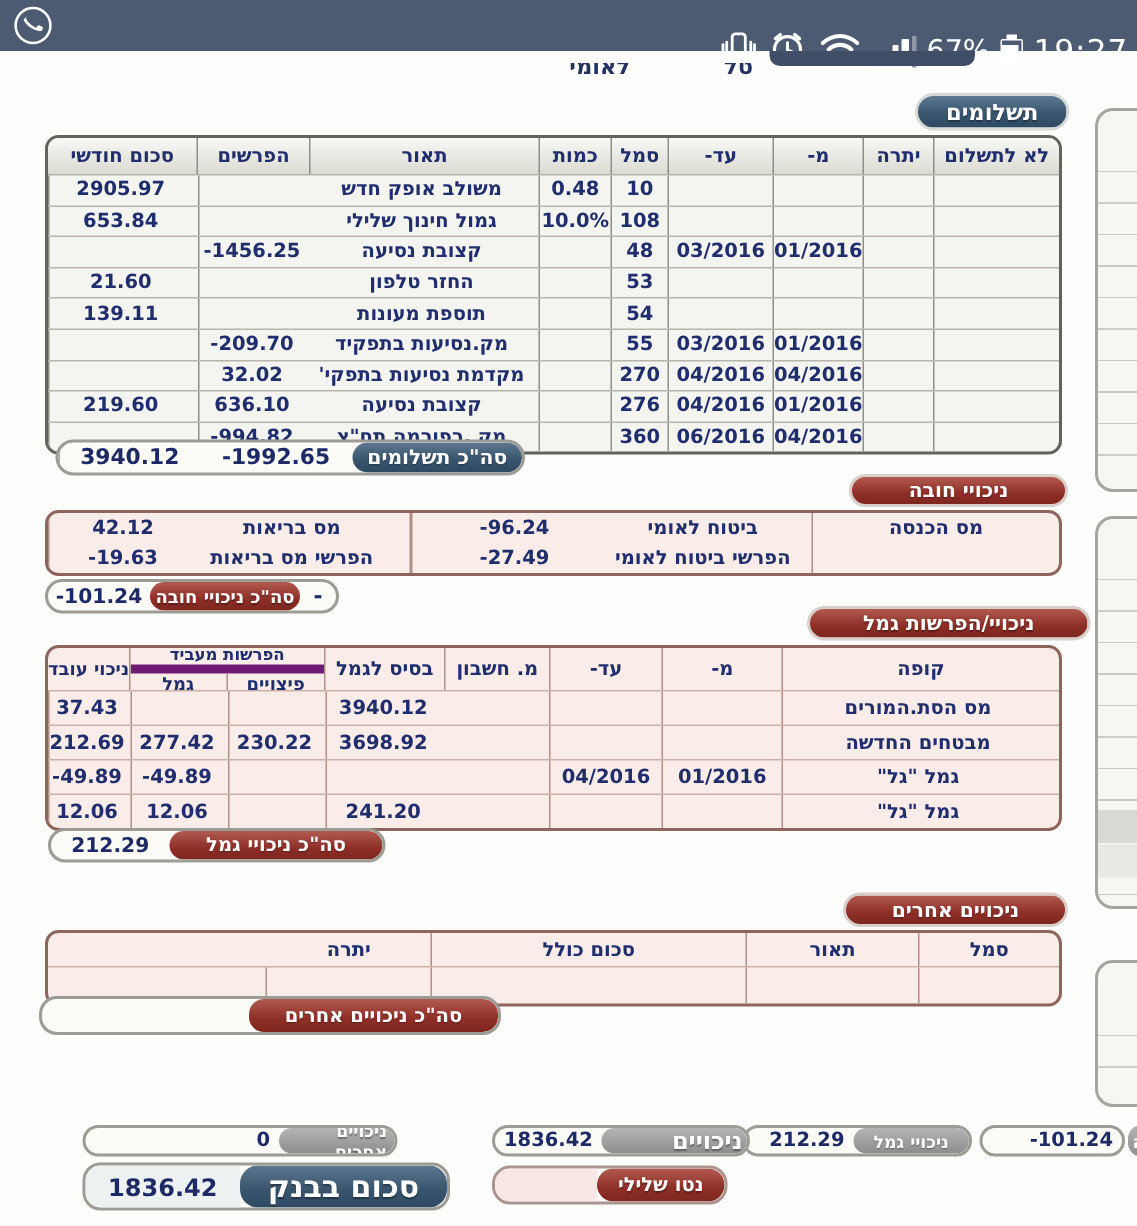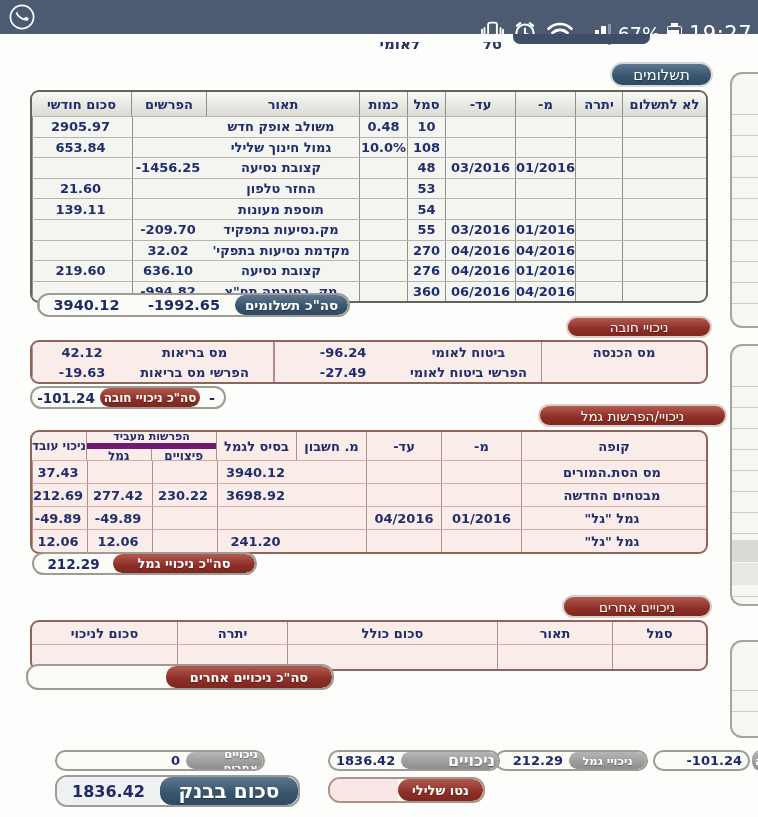--- a/index.html
+++ b/index.html
@@ -24,21 +24,21 @@
   .cliptxt span{display:block;margin-top:-7px;}
   
   .side-month{position:absolute;left:731px;top:55px;font-size:15px;color:#44506a;direction:ltr;margin-top:28px;}
   .side-panel{position:absolute;left:730px;width:34px;background:#f6f6f3;border:2px solid #a5a5a0;border-right:none;
               border-radius:12px 0 0 12px;box-sizing:border-box;overflow:hidden;}
   .side-lines{position:absolute;left:0;top:20px;right:0;bottom:4px;
               background:repeating-linear-gradient(#0000 0 20px,#ccccc6 20px 21px);}
   .side-gray1{position:absolute;left:0;right:0;height:22px;background:#d9d9d6;}
   .side-gray2{position:absolute;left:0;right:0;height:22px;background:#e8e8e4;}
   
-  .badge{position:absolute;display:flex;align-items:center;justify-content:center;color:#fff;font-weight:normal;
+  .badge{position:absolute;display:flex;align-items:center;justify-content:center;color:#fff;font-weight:bold;
          border-radius:13px;box-sizing:border-box;text-shadow:0 1px 1px rgba(0,0,0,.35);}
   .b-blue{background:linear-gradient(#5d7890,#3a566f 55%,#2e4962);border:2px solid #d6dad6;}
   .b-red{background:linear-gradient(#b25a50,#8e2f27 60%,#7e261f);border:2px solid #d9cfca;}
   
   .tbl{position:absolute;box-sizing:border-box;border-radius:9px;overflow:hidden;}
   .tbl-pay{border:2px solid #63635b;background:#f4f5f1;}
   .tbl-pink{border:2px solid #8d655d;background:#f9ece9;}
   .trow{display:flex;align-items:stretch;}
   .trow>div{box-sizing:border-box;display:flex;align-items:center;justify-content:center;
             font-size:13px;font-weight:bold;color:#202e6d;overflow:hidden;white-space:nowrap;}
@@ -380,21 +380,20 @@
   </div>
 
   <div class="badge b-red" style="left:562px;top:595px;width:150px;height:23px;font-size:13.5px;">ניכויים אחרים</div>
 
   <div class="tbl tbl-pink" style="left:30px;top:620px;width:678px;">
     <div class="trow oth-head">
       <div class="o1">סמל</div>
       <div class="o2">תאור</div>
       <div class="o3">סכום כולל</div>
       <div class="o4">יתרה</div>
-      <div class="o5">סכום לניכוי</div>
     </div>
     <div>
 
     <div class="trow oth-row pink-row">
         <div class="o1"></div>
         <div class="o2"></div>
         <div class="o3"></div>
         <div class="o4"></div>
         <div class="o5"></div>
       </div>

